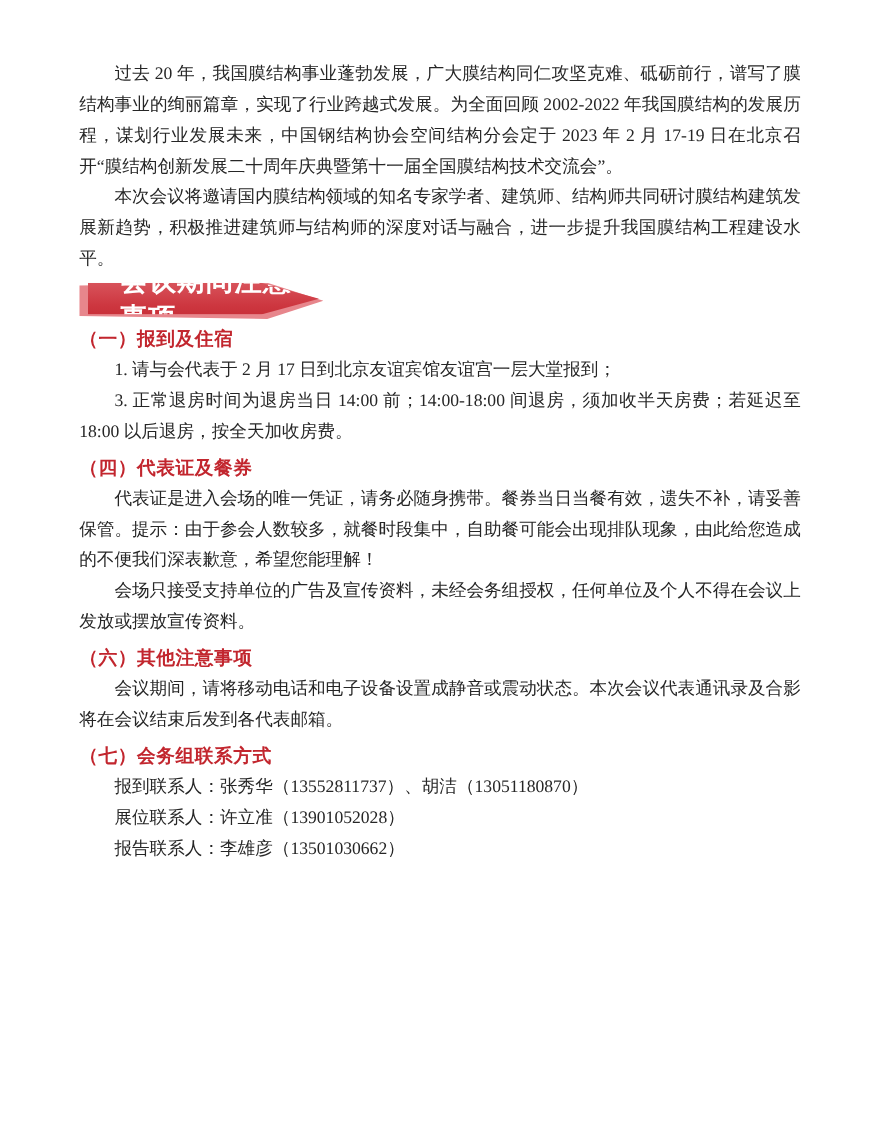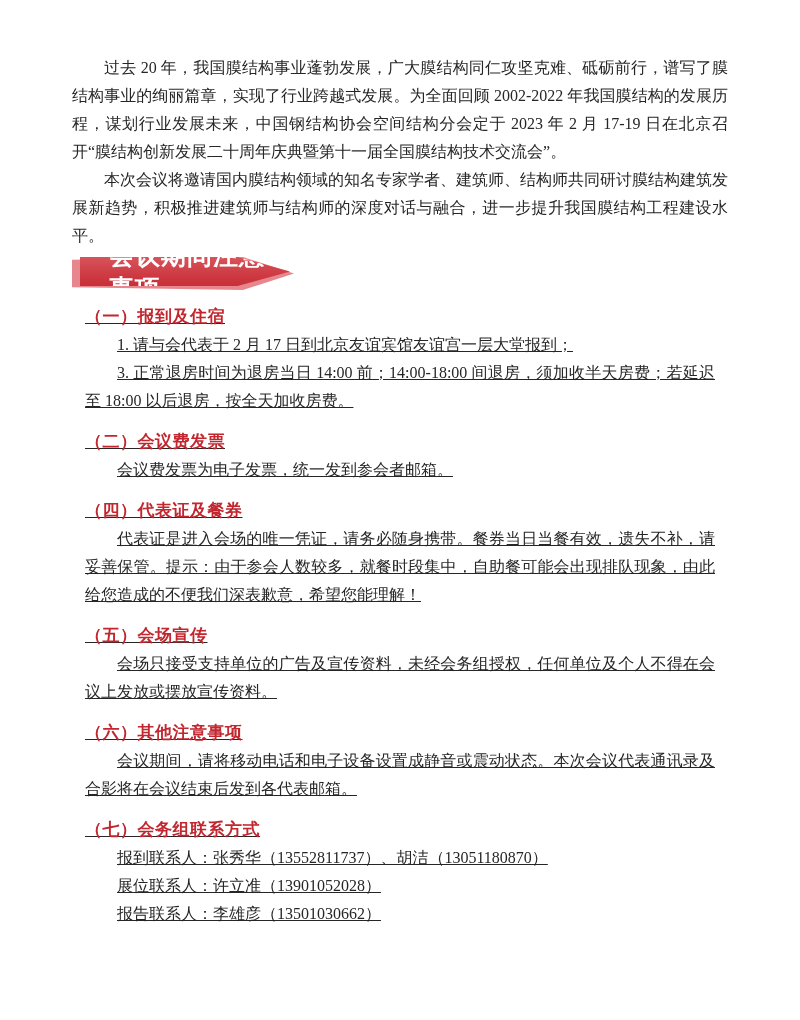--- a/index.html
+++ b/index.html
@@ -60,21 +60,21 @@
     display: flex;
     align-items: center;
     padding-left: 29px;
     box-sizing: border-box;
     color: #ffffff;
     font-family: "Liberation Sans", "DejaVu Sans", sans-serif;
     font-weight: bold;
     font-size: 25px;
     letter-spacing: 1px;
   }
-  .section { margin: 13px; text-decoration: underline; }
+  .section { margin: 0; }
 </style>
 </head>
 <body>
 
 <div class="page">
 
   <p class="para">过去 20 年，我国膜结构事业蓬勃发展，广大膜结构同仁攻坚克难、砥砺前行，谱写了膜结构事业的绚丽篇章，实现了行业跨越式发展。为全面回顾 2002-2022 年我国膜结构的发展历程，谋划行业发展未来，中国钢结构协会空间结构分会定于 2023 年 2 月 17-19 日在北京召开“膜结构创新发展二十周年庆典暨第十一届全国膜结构技术交流会”。</p>
   <p class="para">本次会议将邀请国内膜结构领域的知名专家学者、建筑师、结构师共同研讨膜结构建筑发展新趋势，积极推进建筑师与结构师的深度对话与融合，进一步提升我国膜结构工程建设水平。</p>
 
   <div class="banner">
@@ -83,35 +83,30 @@
       <span>会议期间注意事项</span>
     </div>
   </div>
 
   <div class="section">
     <h3 class="sec-heading">（一）报到及住宿</h3>
     <p class="para">1. 请与会代表于 2 月 17 日到北京友谊宾馆友谊宫一层大堂报到；</p>
     <p class="para">3. 正常退房时间为退房当日 14:00 前；14:00-18:00 间退房，须加收半天房费；若延迟至 18:00 以后退房，按全天加收房费。</p>
   </div>
 
-  <div class="section">
-    <h3 class="sec-heading">（二）会议费发票</h3>
-    <p class="para">会议费发票为电子发票，统一发到参会者邮箱。</p>
-  </div>
 
   <div class="section">
   </div>
 
   <div class="section">
     <h3 class="sec-heading">（四）代表证及餐券</h3>
     <p class="para">代表证是进入会场的唯一凭证，请务必随身携带。餐券当日当餐有效，遗失不补，请妥善保管。提示：由于参会人数较多，就餐时段集中，自助餐可能会出现排队现象，由此给您造成的不便我们深表歉意，希望您能理解！</p>
   </div>
 
   <div class="section">
-    <h3 class="sec-heading">（五）会场宣传</h3>
     <p class="para">会场只接受支持单位的广告及宣传资料，未经会务组授权，任何单位及个人不得在会议上发放或摆放宣传资料。</p>
   </div>
 
   <div class="section">
     <h3 class="sec-heading">（六）其他注意事项</h3>
     <p class="para">会议期间，请将移动电话和电子设备设置成静音或震动状态。本次会议代表通讯录及合影将在会议结束后发到各代表邮箱。</p>
   </div>
 
   <div class="section">
     <h3 class="sec-heading">（七）会务组联系方式</h3>

